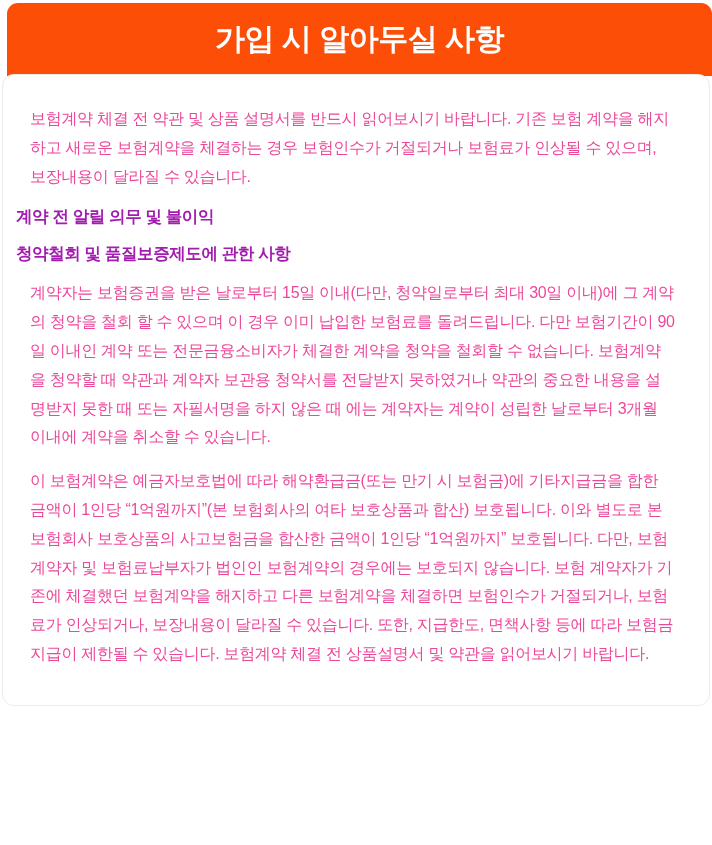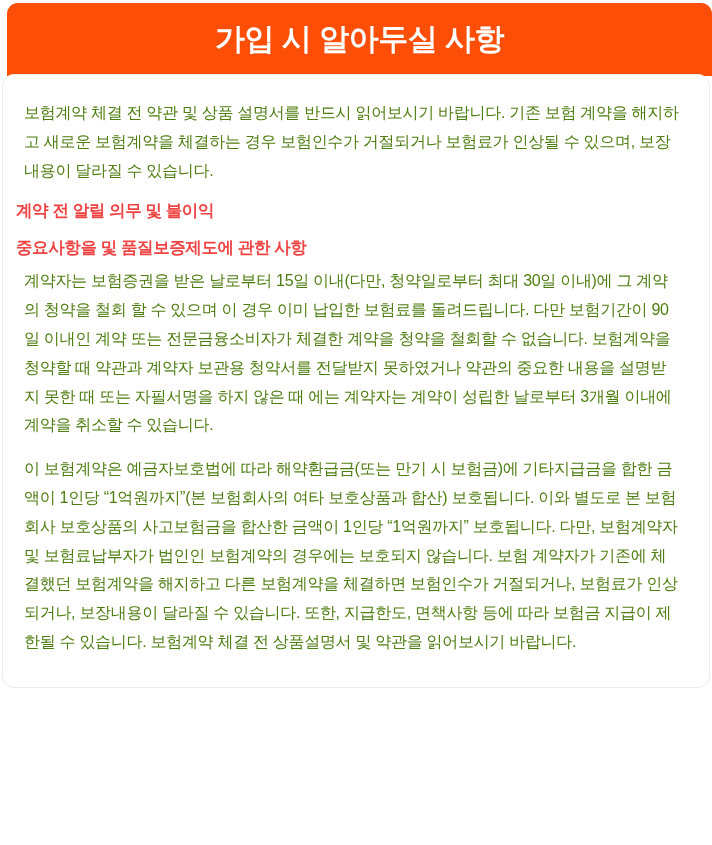--- a/index.html
+++ b/index.html
@@ -25,33 +25,33 @@
   }
   .notice-card {
     margin: -2px 2px 7px 2px;
     background: #ffffff;
     border: 1px solid #ebebeb;
     border-radius: 12px;
     padding: 16px 20px 22px 13px;
     box-sizing: border-box;
   }
   .body-text {
-    margin: 8px;
+    margin: 14px;
     font-size: 16px;
     line-height: 1.8;
-    color: #4d7c0f;
+    color: #ec4899;
     letter-spacing: -0.3px;
     word-break: break-word;
   }
   .section { margin-top: 15px; }
   .section-heading {
     margin: 0 0 5px 0;
     font-size: 16.5px;
     font-weight: 700;
-    color: #ef4444;
+    color: #a21caf;
     letter-spacing: -0.4px;
   }
 </style>
 </head>
 <body>
 
 <div class="page">
 
   <div class="notice-header" style="background-color: rgb(252, 78, 6);">
     <div class="notice-title" style="color: rgb(255, 255, 255);">가입 시 알아두실 사항</div>
@@ -59,21 +59,21 @@
 
   <div class="notice-card">
 
     <p class="body-text">보험계약 체결 전 약관 및 상품 설명서를 반드시 읽어보시기 바랍니다. 기존 보험 계약을 해지하고 새로운 보험계약을 체결하는 경우 보험인수가 거절되거나 보험료가 인상될 수 있으며, 보장내용이 달라질 수 있습니다.</p>
 
     <div class="section">
       <h3 class="section-heading">계약 전 알릴 의무 및 불이익</h3>
     </div>
 
     <div class="section">
-      <h3 class="section-heading">중요사항을 및 품질보증제도에 관한 사항</h3>
+      <h3 class="section-heading">청약철회 및 품질보증제도에 관한 사항</h3>
       <p class="body-text">계약자는 보험증권을 받은 날로부터 15일 이내(다만, 청약일로부터 최대 30일 이내)에 그 계약의 청약을 철회 할 수 있으며 이 경우 이미 납입한 보험료를 돌려드립니다. 다만 보험기간이 90일 이내인 계약 또는 전문금융소비자가 체결한 계약을 청약을 철회할 수 없습니다. 보험계약을 청약할 때 약관과 계약자 보관용 청약서를 전달받지 못하였거나 약관의 중요한 내용을 설명받지 못한 때 또는 자필서명을 하지 않은 때 에는 계약자는 계약이 성립한 날로부터 3개월 이내에 계약을 취소할 수 있습니다.</p>
     </div>
 
 
     <div class="section">
       <p class="body-text">이 보험계약은 예금자보호법에 따라 해약환급금(또는 만기 시 보험금)에 기타지급금을 합한 금액이 1인당 “1억원까지”(본 보험회사의 여타 보호상품과 합산) 보호됩니다. 이와 별도로 본 보험회사 보호상품의 사고보험금을 합산한 금액이 1인당 “1억원까지” 보호됩니다. 다만, 보험계약자 및 보험료납부자가 법인인 보험계약의 경우에는 보호되지 않습니다. 보험 계약자가 기존에 체결했던 보험계약을 해지하고 다른 보험계약을 체결하면 보험인수가 거절되거나, 보험료가 인상되거나, 보장내용이 달라질 수 있습니다. 또한, 지급한도, 면책사항 등에 따라 보험금 지급이 제한될 수 있습니다. 보험계약 체결 전 상품설명서 및 약관을 읽어보시기 바랍니다.</p>
     </div>
 
   </div>
 </div>

